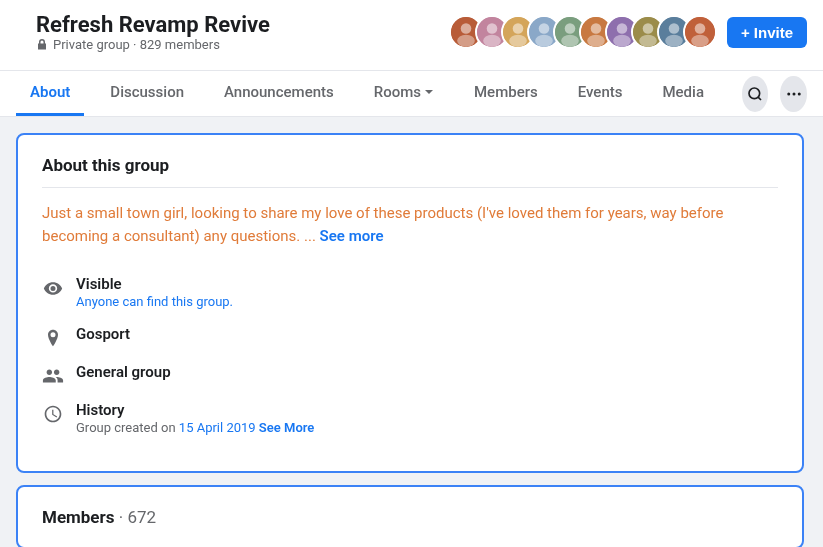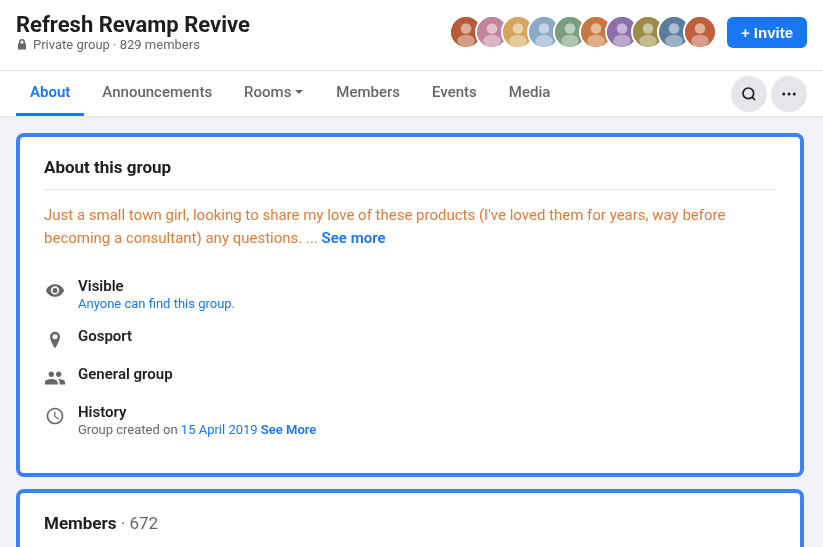--- a/index.html
+++ b/index.html
@@ -1,39 +1,39 @@
 <!DOCTYPE html>
 <html><head>
   <meta charset="utf-8">
   <style>
     * { box-sizing: border-box; margin: 0; padding: 0; }
     body { font-family: -apple-system, BlinkMacSystemFont, 'Segoe UI', Roboto, Helvetica, Arial, sans-serif; background: #f0f2f5; color: #1c1e21; font-size: 15px; }
 
     
     .header { background: #fff; padding: 12px 16px; border-bottom: 1px solid #e4e6eb; }
-    .header-top { display: flex; align-items: center; justify-content: space-between; margin-bottom: 6px; }
+    .header-top { display: flex; align-items: center; justify-content: space-between; margin-bottom: 6px; margin-left: 20px; }
     .group-name { font-size: 22px; font-weight: 700; color: #1c1e21; }
     .group-meta { display: flex; align-items: center; gap: 5px; color: #65676b; font-size: 13px; }
     .header-right { display: flex; align-items: center; gap: 10px; }
     .member-avatars { display: flex; }
     .avatar { width: 34px; height: 34px; border-radius: 50%; border: 2px solid #fff; margin-left: -8px; overflow: hidden; display: flex; align-items: center; justify-content: center; font-size: 12px; font-weight: bold; color: #fff; }
     .avatar:first-child { margin-left: 0; }
     .invite-btn { background: #1877f2; color: #fff; border: none; border-radius: 6px; padding: 7px 14px; font-size: 15px; font-weight: 600; cursor: pointer; display: flex; align-items: center; gap: 5px; }
 
     
-    .nav-tabs { background: #fff; border-bottom: 1px solid #e4e6eb; padding: 0 16px; display: flex; align-items: center; gap: 4px; }
+    .nav-tabs { background: #fff; border-bottom: 1px solid #e4e6eb; padding: 0 16px; display: flex; align-items: center; gap: 12px; }
     .nav-tab { padding: 12px 14px; font-size: 15px; cursor: pointer; border-bottom: 3px solid transparent; color: #65676b; font-weight: 500; white-space: nowrap; }
     .nav-tab.active { color: #1877f2; border-bottom-color: #1877f2; font-weight: 600; }
     .nav-tab-dropdown { display: flex; align-items: center; gap: 3px; }
     .nav-spacer { flex: 1; }
     .nav-icon-btn { width: 36px; height: 36px; border-radius: 50%; background: #e4e6eb; border: none; cursor: pointer; display: flex; align-items: center; justify-content: center; font-size: 16px; color: #1c1e21; }
 
     
     .main { padding: 16px; max-width: 820px; }
-    .card { background: #fff; border-radius: 8px; border: 4px solid #3b82f6; margin-bottom: 12px; padding: 20px 24px; }
+    .card { background: #fff; border-radius: 8px; border: 2px solid #3b82f6; margin-bottom: 12px; padding: 20px 24px; }
     .card-title { font-size: 17px; font-weight: 700; color: #1c1e21; margin-bottom: 12px; }
     .divider { border: none; border-top: 1px solid #e4e6eb; margin-bottom: 14px; }
 
     
     .about-text { font-size: 15px; color: #1c1e21; margin-bottom: 28px; line-height: 1.5; }
     .see-more { color: #1877f2; font-weight: 600; cursor: pointer; }
 
     
     .info-row { display: flex; align-items: flex-start; gap: 12px; margin-bottom: 14px; }
     .info-icon { width: 22px; height: 22px; flex-shrink: 0; display: flex; align-items: center; justify-content: center; color: #65676b; margin-top: 2px; }
@@ -138,20 +138,21 @@
           </div>
         </div>
       <button class="invite-btn">+ Invite</button>
     </div>
   </div>
 </div>
 
 <div class="nav-tabs">
 
   <div class="nav-tab active">About</div>
+    <div class="nav-tab">Discussion</div>
     <div class="nav-tab">Announcements</div>
     <div class="nav-tab">
       <span class="nav-tab-dropdown">Rooms <svg width="10" height="10" viewBox="0 0 10 10" fill="#65676b">
           <path d="M1 3l4 4 4-4"></path>
         </svg></span>
     </div>
     <div class="nav-tab">Members</div>
     <div class="nav-tab">Events</div>
     <div class="nav-tab">Media</div>
     <div class="nav-spacer"></div>

